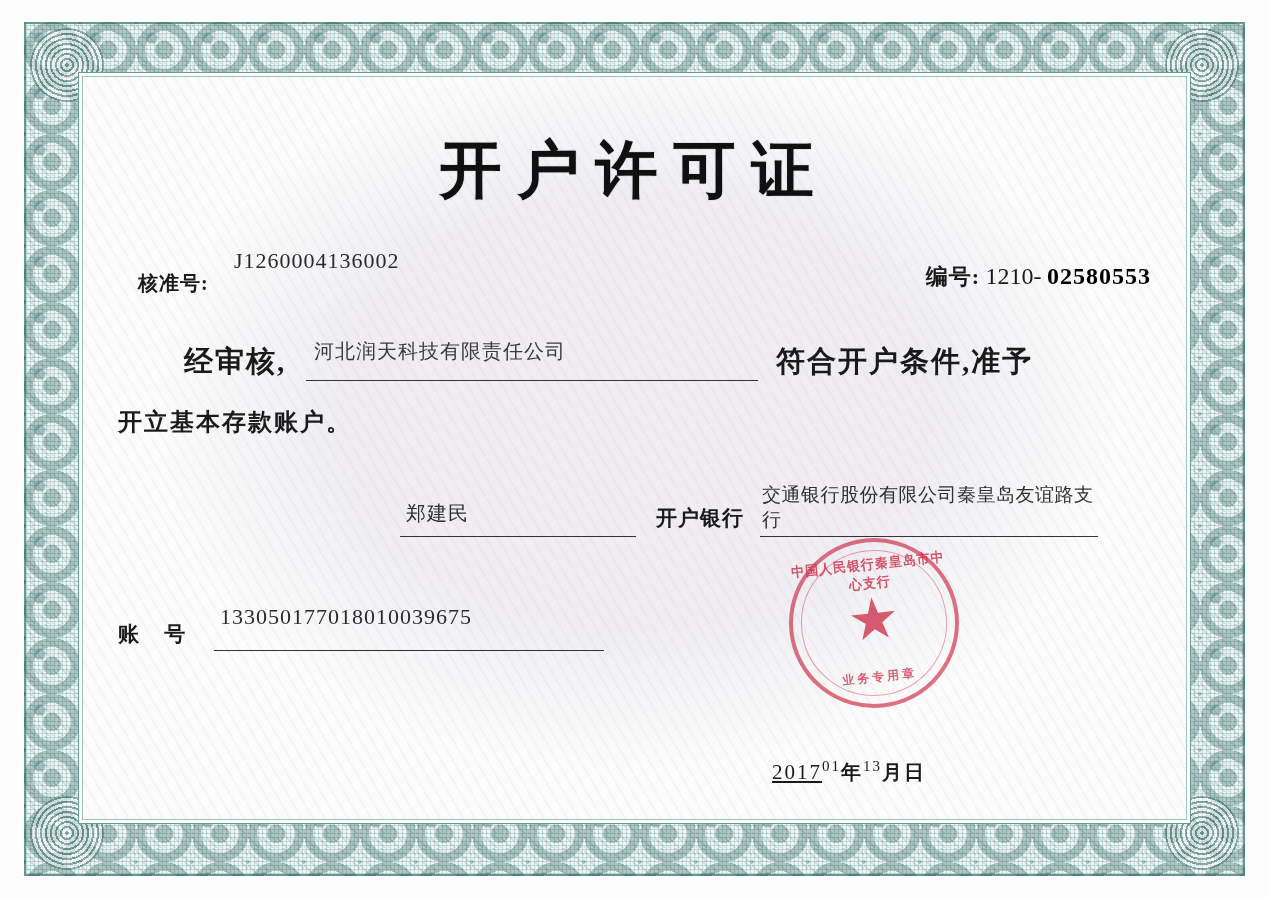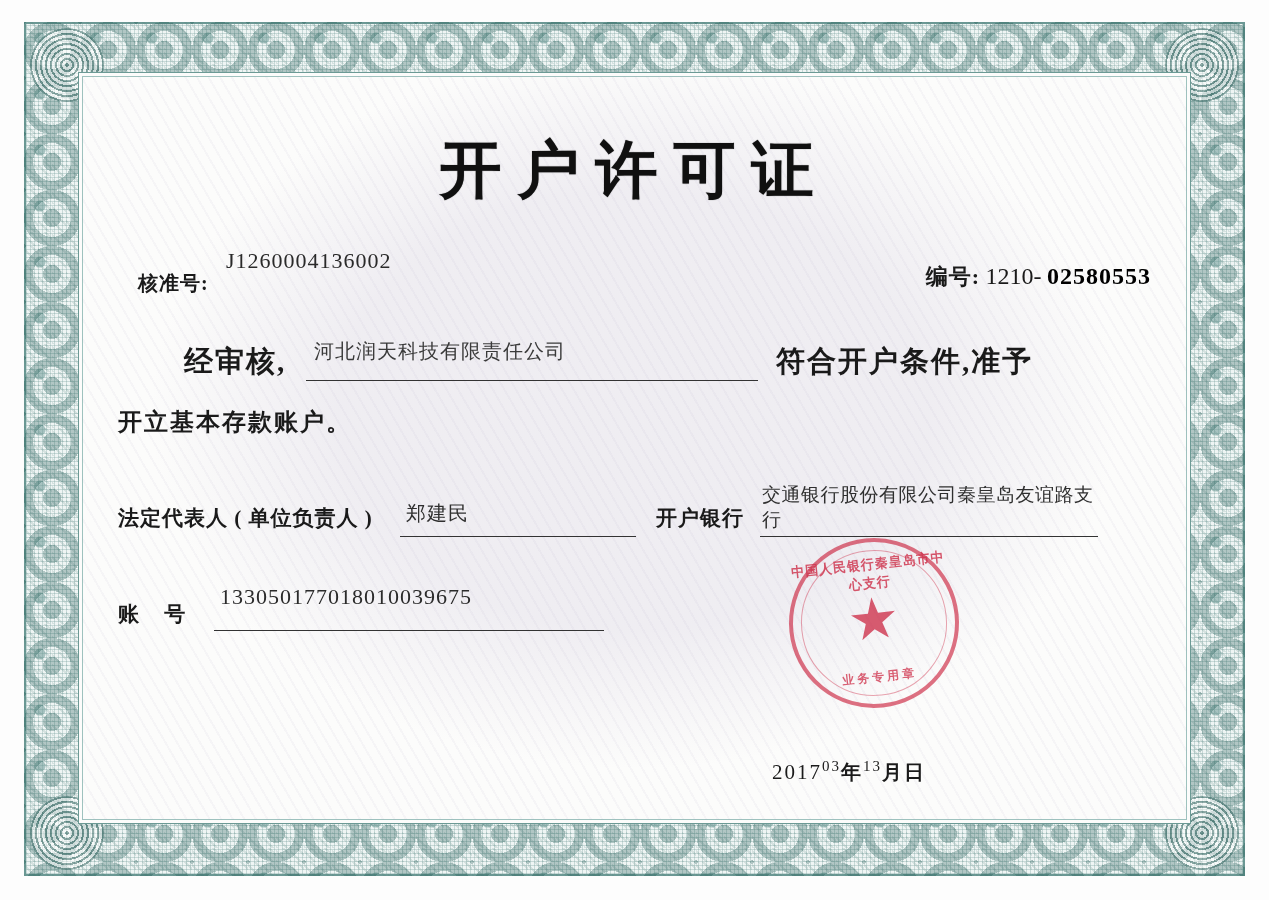--- a/index.html
+++ b/index.html
@@ -121,21 +121,21 @@
   .approval-label {
     position: absolute;
     left: 28px;
     top: 18px;
     font-size: 20px;
     font-weight: bold;
     letter-spacing: 1px;
   }
   .approval-value {
     position: absolute;
-    left: 116px;
+    left: 124px;
     top: -4px;
     font-family: "Liberation Serif", serif;
     font-size: 22px;
     letter-spacing: 1px;
     color: #2a2a2a;
   }
   .serial-wrap {
     position: absolute;
     right: 8px;
     top: 10px;
@@ -243,21 +243,21 @@
     width: 340px;
     font-size: 19px;
     line-height: 25px;
     letter-spacing: 0.5px;
     color: #2f2f2f;
     font-family: Liberation Serif, serif;
   }
 
   .row-account {
     position: relative;
-    margin-top: 36px;
+    margin-top: 56px;
     height: 52px;
   }
   .account-label {
     position: absolute;
     left: 8px;
     top: 14px;
     font-size: 21px;
     font-weight: bold;
     letter-spacing: 10px;
   }
@@ -296,20 +296,21 @@
     margin-top: 12px;
     font-size: 20px;
     font-weight: bold;
     letter-spacing: 2px;
     white-space: nowrap;
   }
   .issue-date .num {
     font-family: "Liberation Serif", serif;
     font-weight: normal;
     font-size: 21px;
+    text-decoration: underline;
   }
   .issue-date .sup {
     font-family: "Liberation Serif", serif;
     font-weight: normal;
     font-size: 15px;
     vertical-align: super;
   }
 
   .seal {
     position: absolute;
@@ -396,21 +397,20 @@
     <div class="body-line1">
       <span class="pre">经审核,</span>
       <span class="company-blank"></span>
       <span class="company-name">河北润天科技有限责任公司</span>
       <span class="post">符合开户条件,准予</span>
     </div>
 
     <div class="body-line2">开立基本存款账户。</div>
 
     <div class="row-rep">
-      <span class="rep-label">法定代表人 ( 单位负责人 )</span>
       <span class="rep-blank"></span>
       <span class="rep-value">郑建民</span>
 
       <span class="bank-label">开户银行</span>
       <span class="bank-blank"></span>
       <span class="bank-value">交通银行股份有限公司秦皇岛友谊路支行</span>
     </div>
 
     <div class="row-account">
       <span class="account-label">账 号</span>
@@ -419,18 +419,18 @@
     </div>
 
     <div class="seal">
       <div class="seal-top-text">中国人民银行秦皇岛市中心支行</div>
       <div class="seal-star"></div>
       <div class="seal-bottom-text">业务专用章</div>
     </div>
 
     <div class="issuer-block">
       <div class="issue-date">
-        <span class="num">2017</span><span class="sup">03</span><span>年</span><span class="sup">13</span><span>月</span><span>日</span>
+        <span class="num">2017</span><span class="sup">01</span><span>年</span><span class="sup">13</span><span>月</span><span>日</span>
       </div>
     </div>
 
   </div>
 </div>
 
 </body></html>

